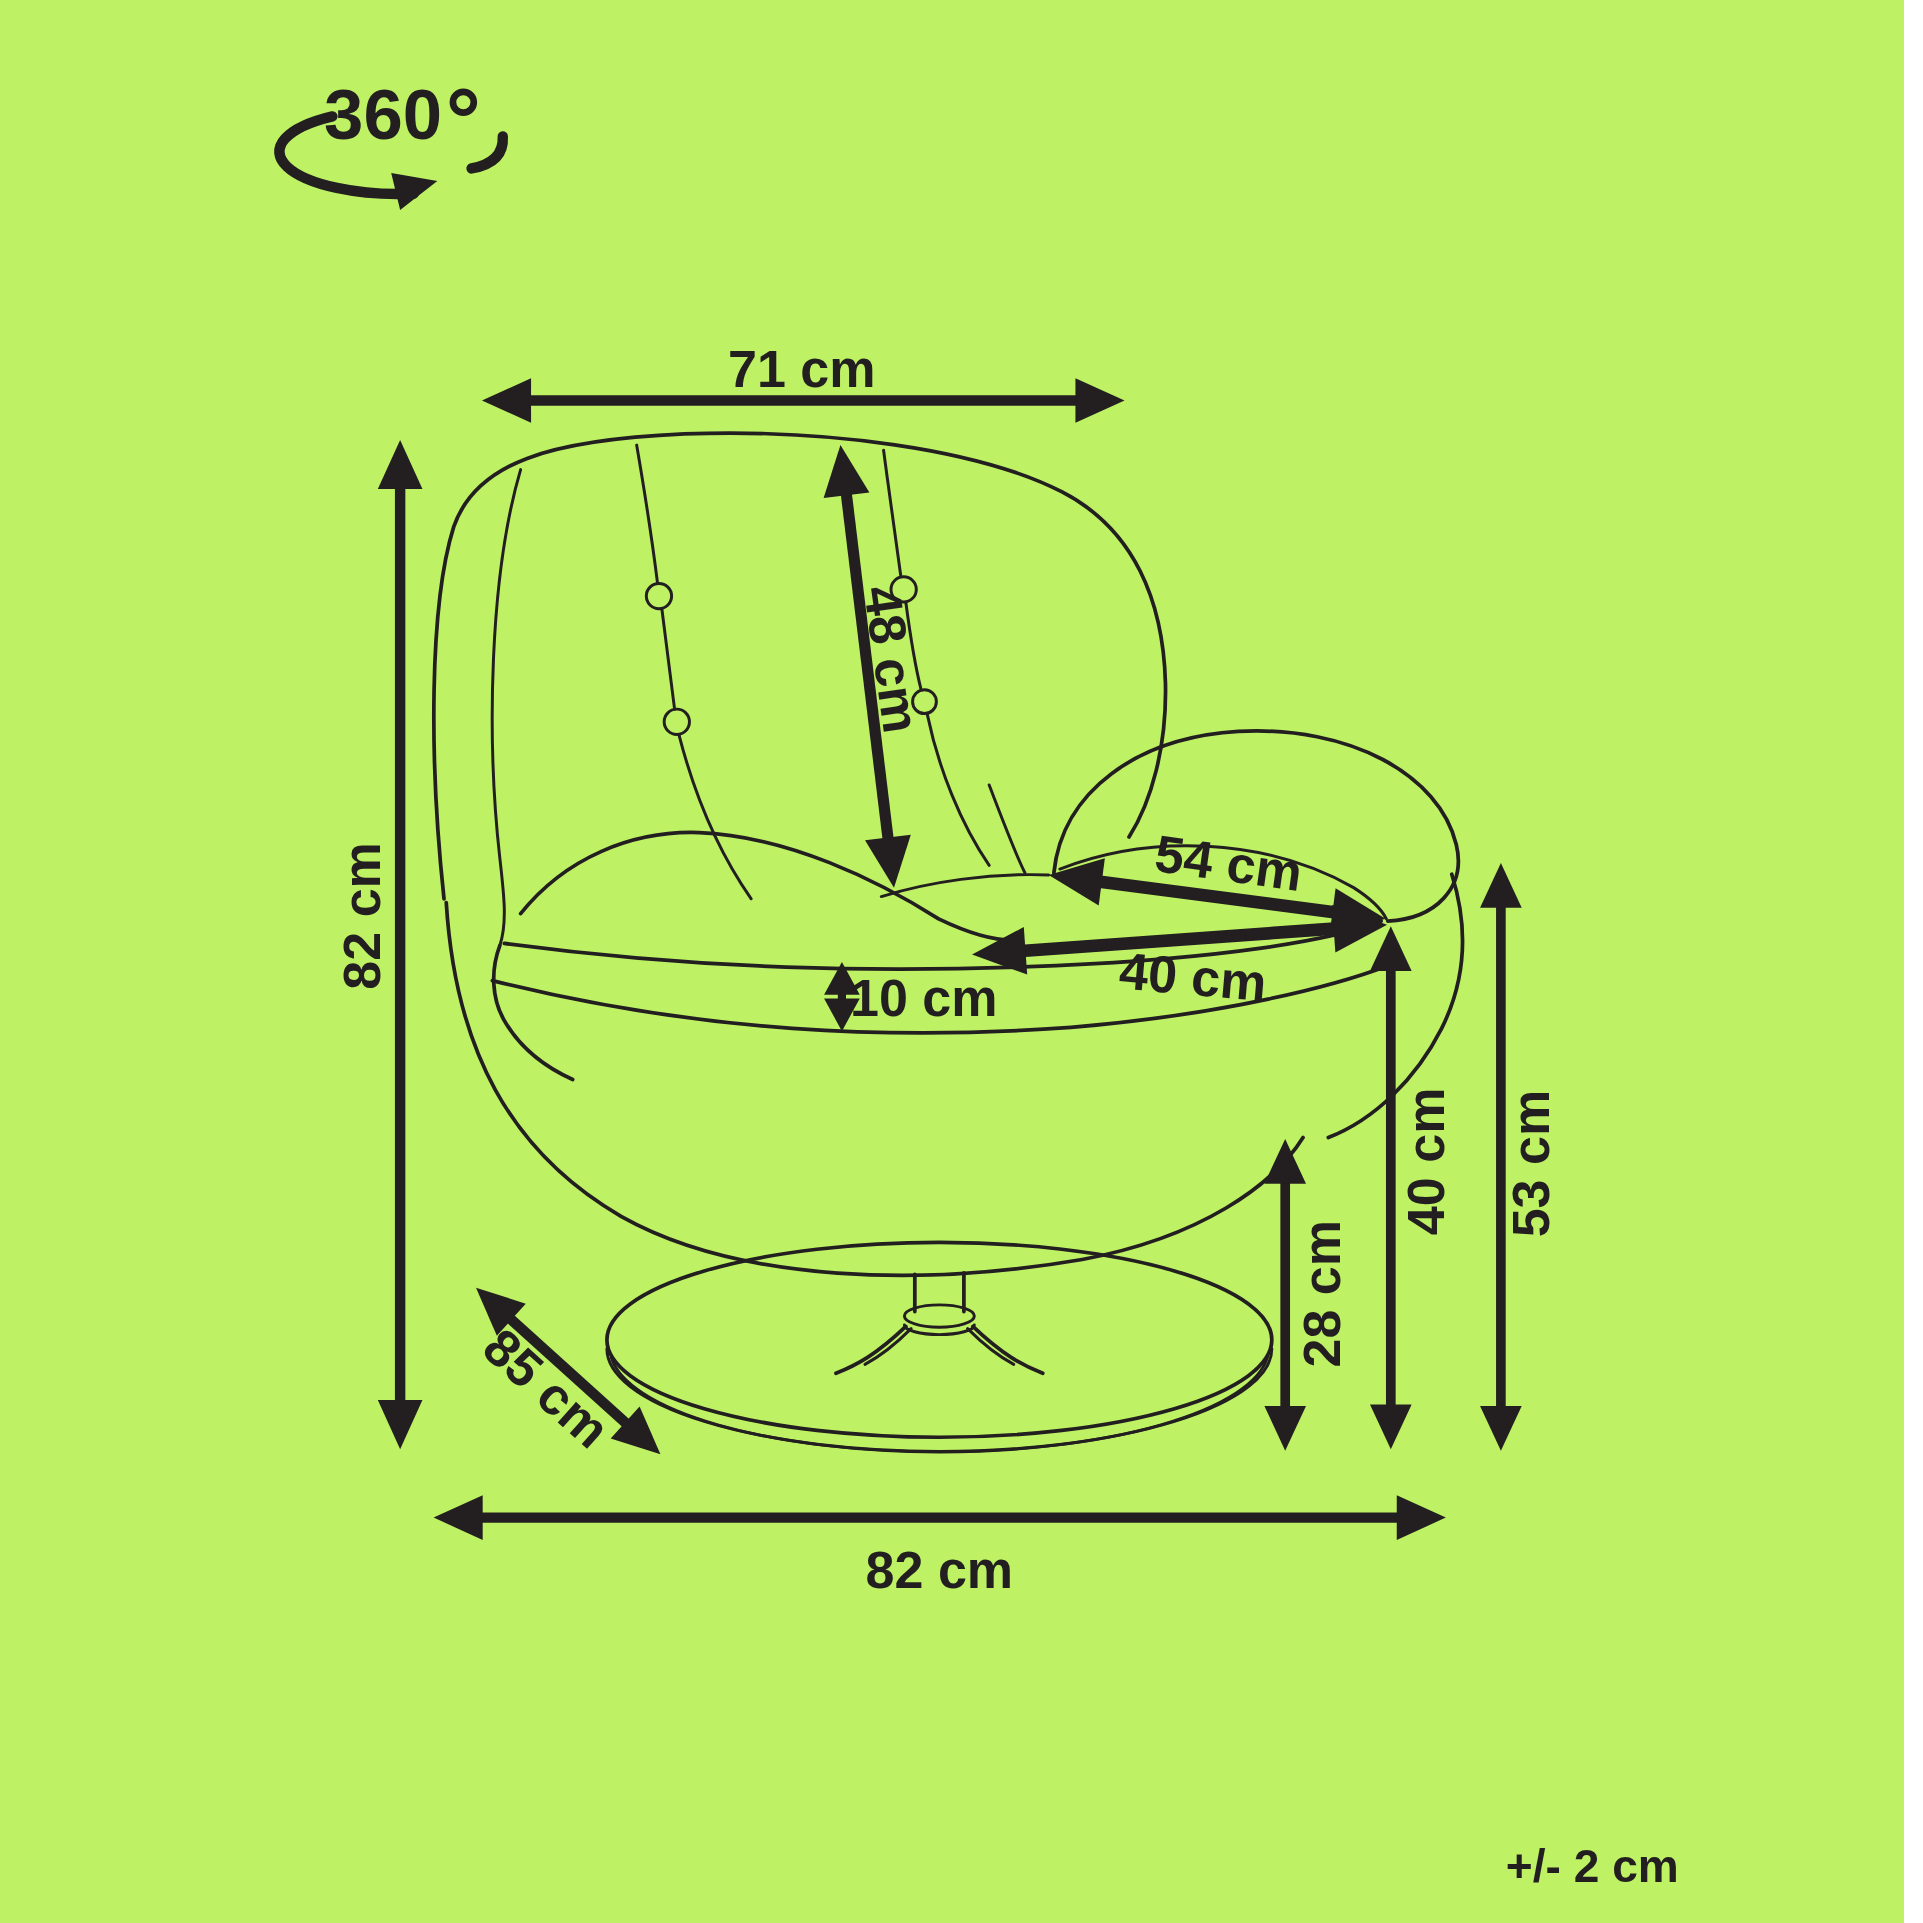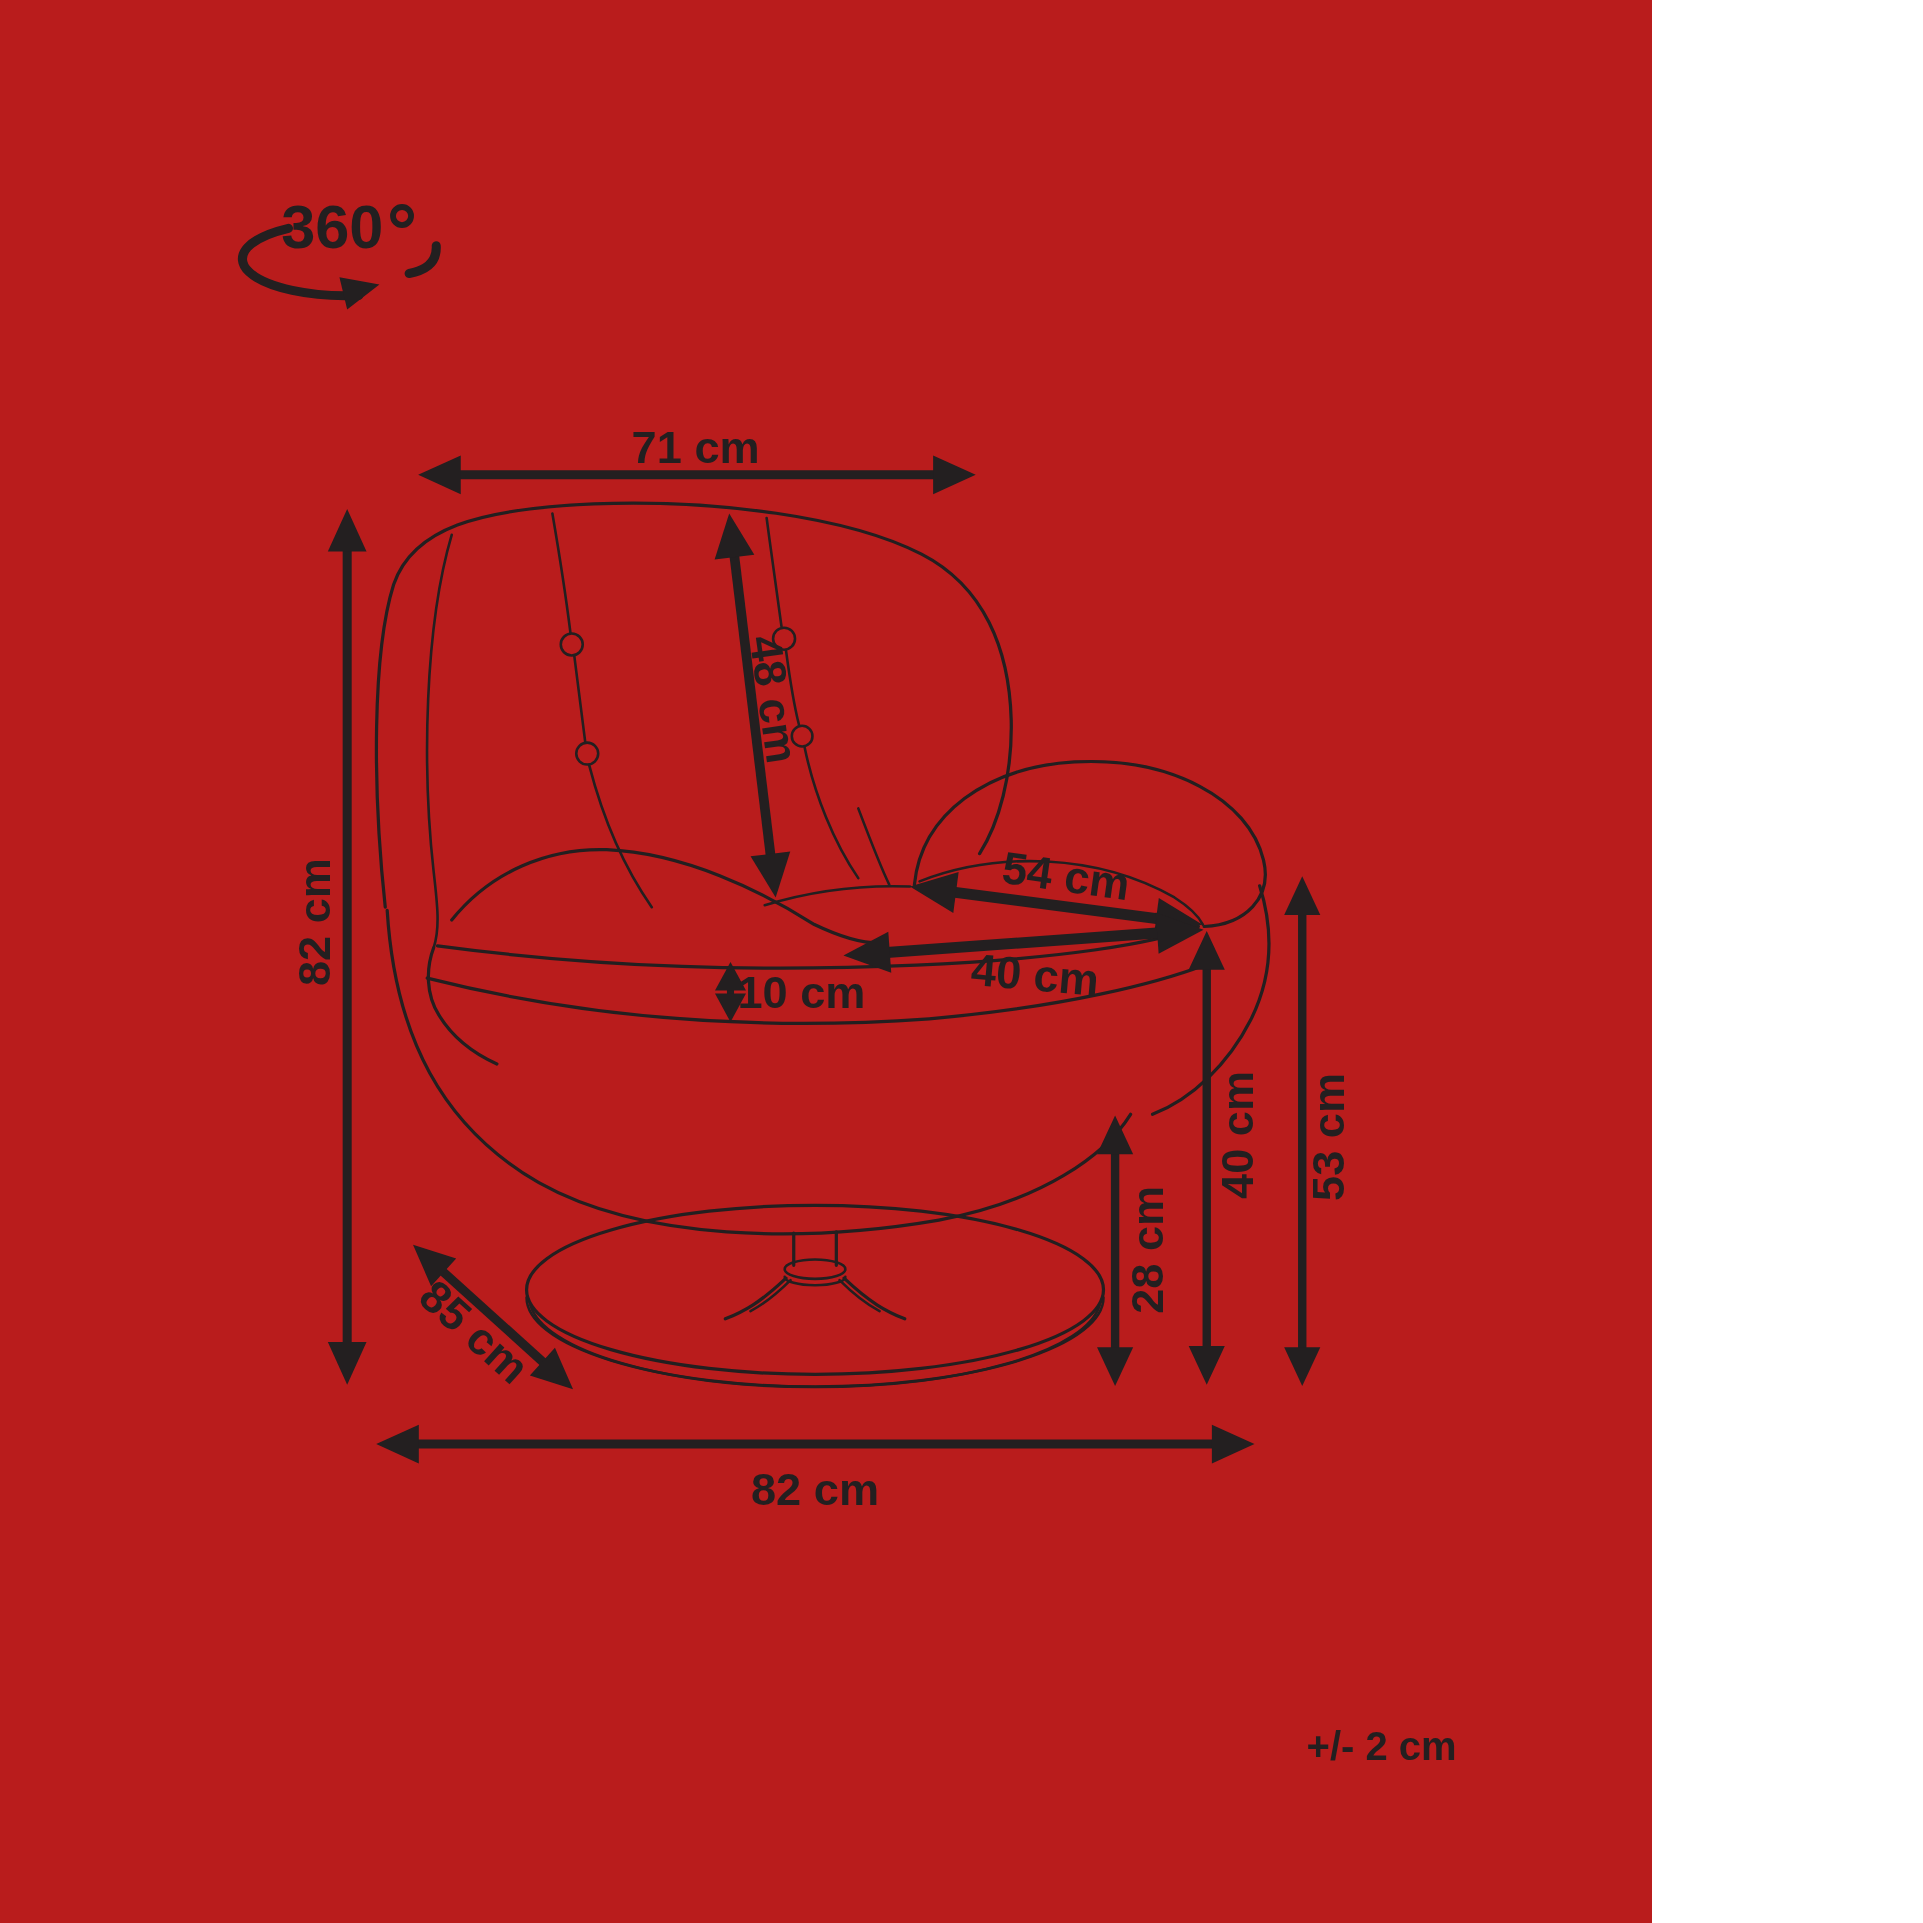--- a/index.html
+++ b/index.html
@@ -1,19 +1,19 @@
 <!DOCTYPE html>
 <html style="font-size:12px"><head>
 <meta charset="utf-8">
 <style>
   html,body{margin:0;padding:0;background:#ffffff;}
   .stage{
     position:relative;
-    width:1652px;height:1924px;
-    background:#b91c1c;
+    width:1904px;height:1924px;
+    background:#bef264;
     font-family:"Liberation Sans", sans-serif;
   }
   svg{position:absolute;left:0;top:0;width:100%;height:100%;}
   .ln{fill:none;stroke:#231f20;stroke-width:5;stroke-linecap:round;stroke-linejoin:round;}
   .thin{stroke-width:4;}
   .dim-label{
     font-family:"Liberation Sans", sans-serif;
     font-weight:bold;
     fill:#231f20;
   }

